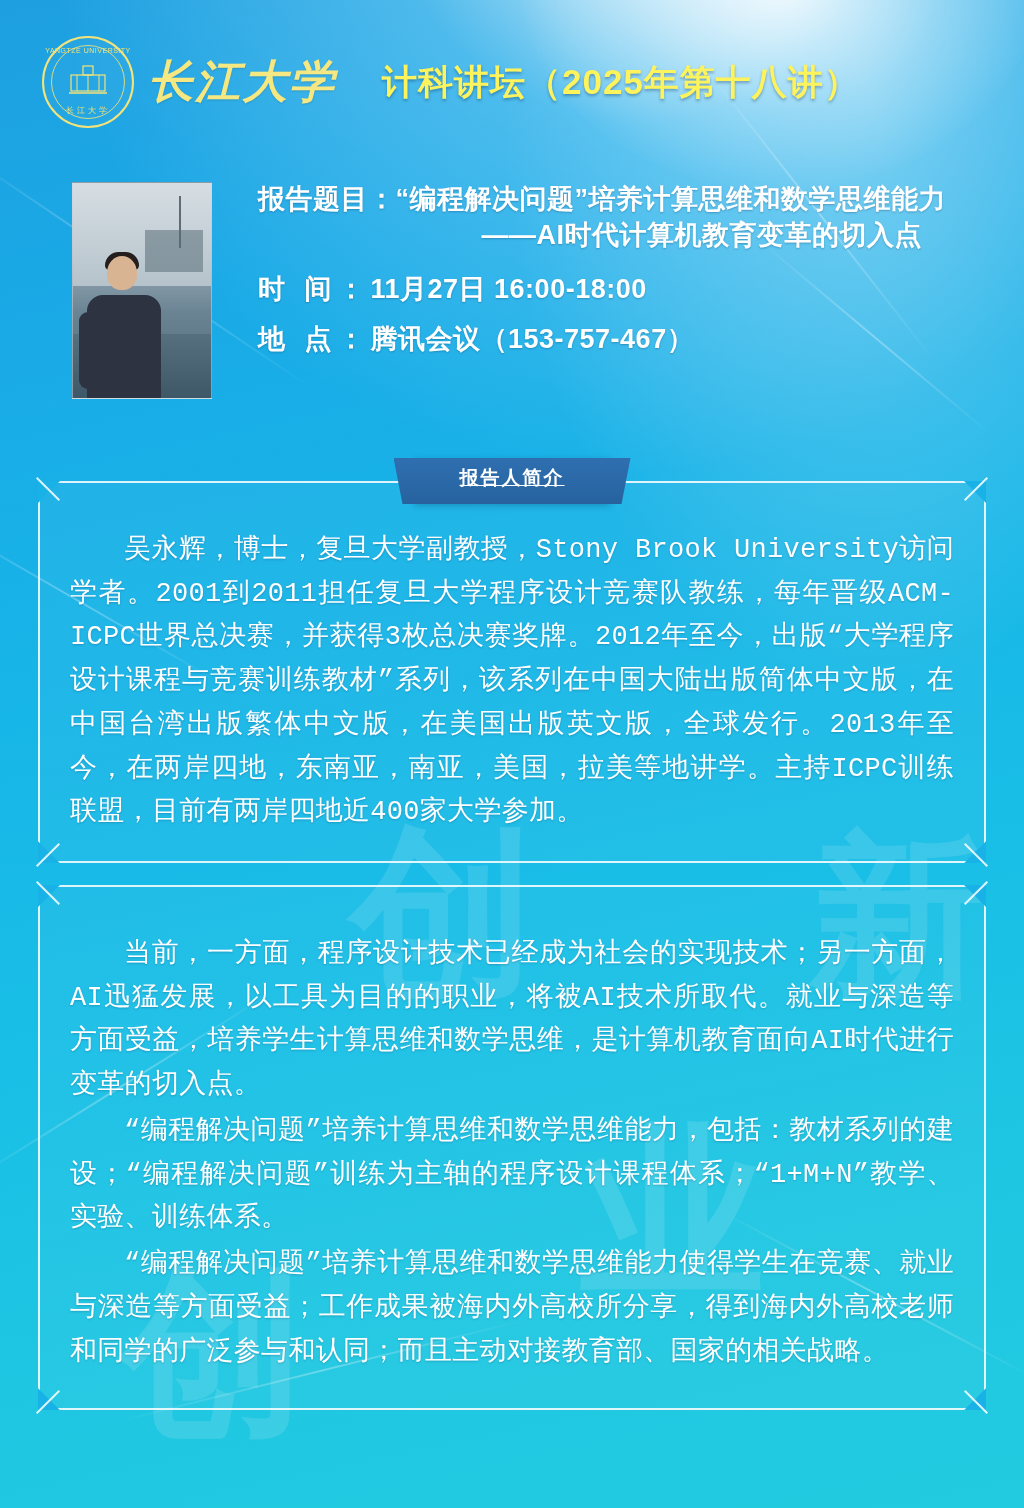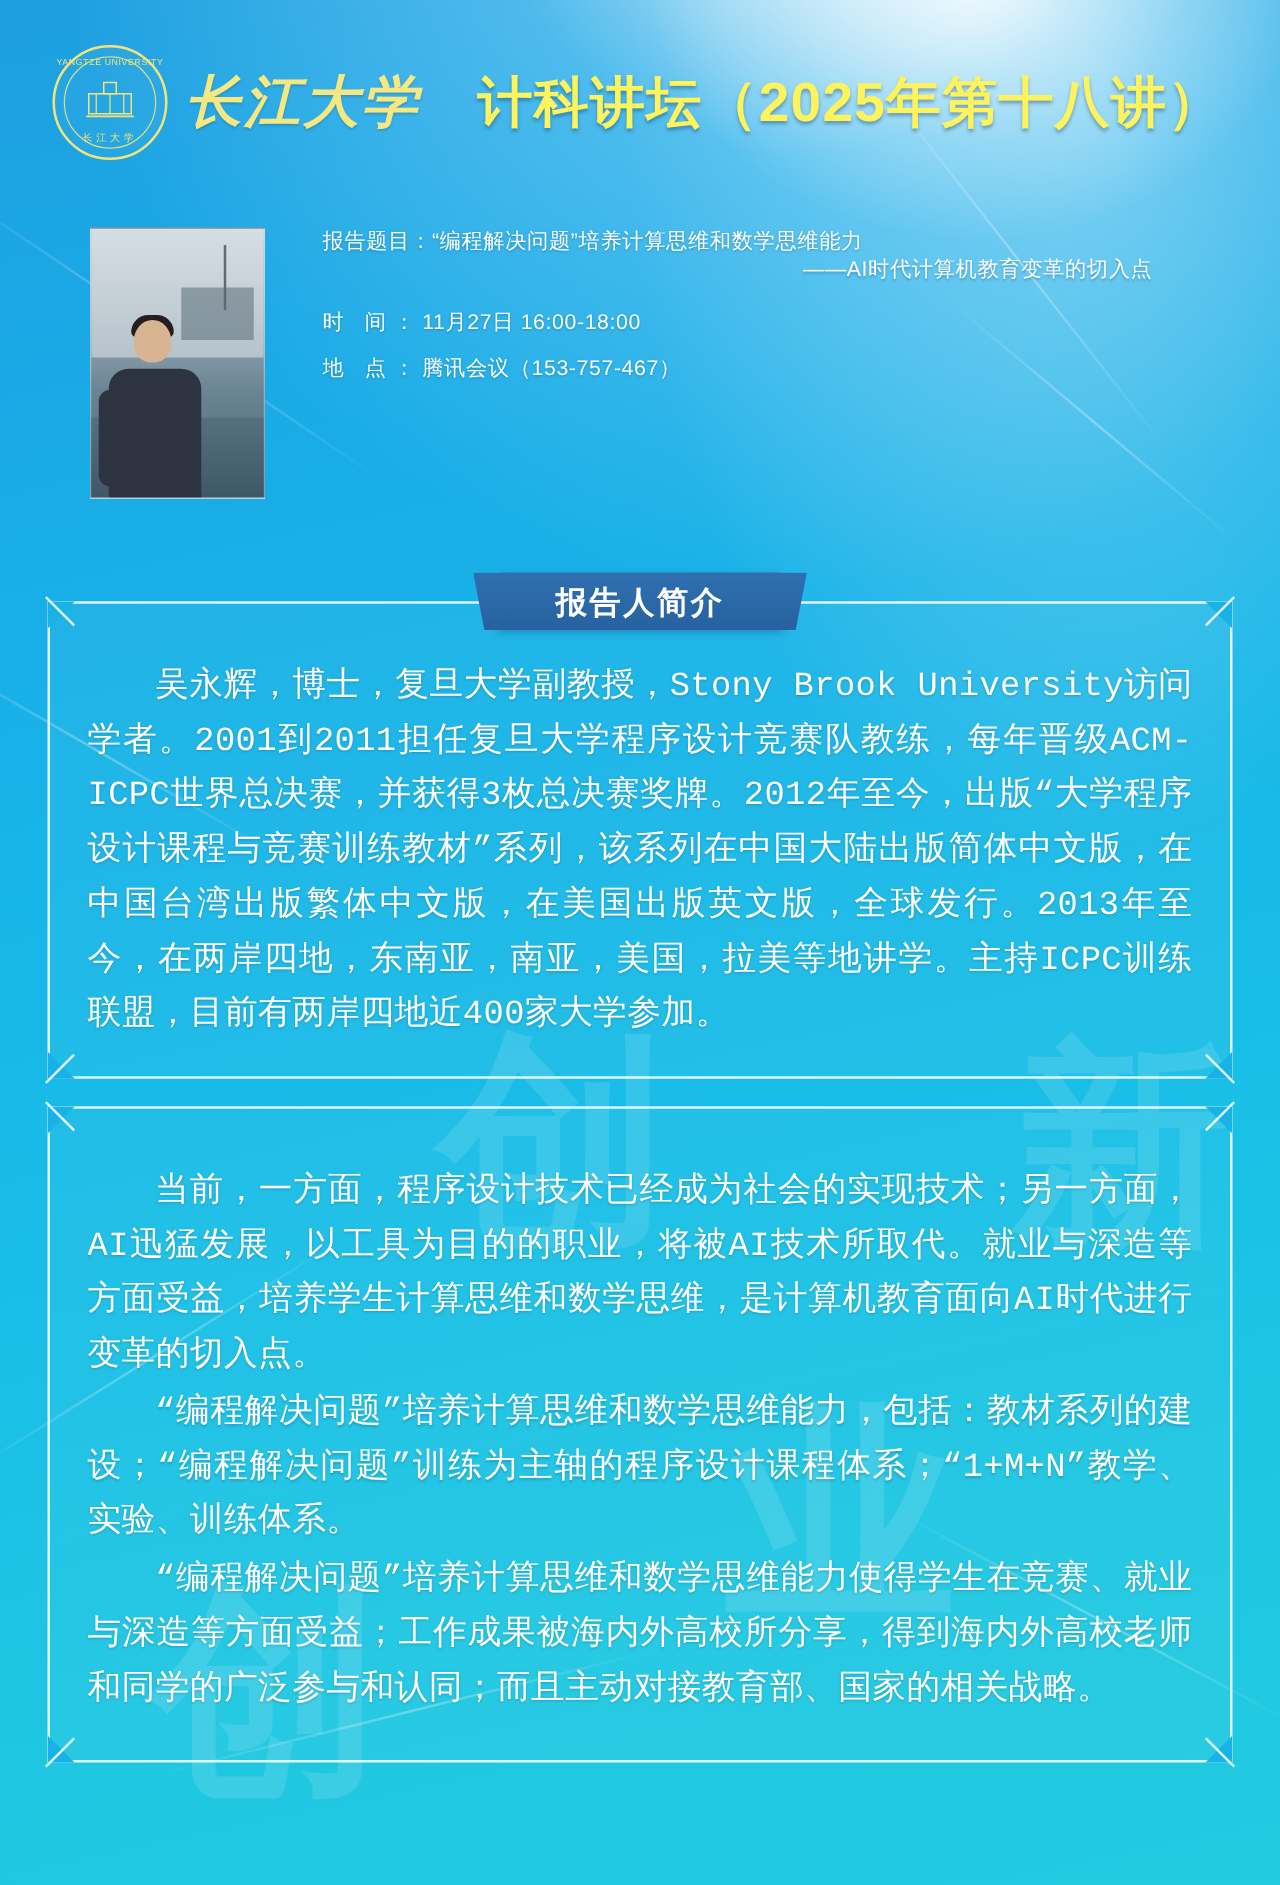--- a/index.html
+++ b/index.html
@@ -102,21 +102,21 @@
     font-weight: bold;
     font-style: italic;
     font-size: 45px;
     color: #f5e781;
     letter-spacing: 2px;
     white-space: nowrap;
     text-shadow: 0 1px 2px rgba(0,0,0,0.15);
   }
   .header-title {
     margin-left: 46px;
-    font-size: 44px;
+    font-size: 35px;
     font-weight: bold;
     color: #fdf35c;
     letter-spacing: 1px;
     white-space: nowrap;
     text-shadow: 0 2px 3px rgba(0,40,80,0.35);
   }
 
   
   .info {
     position: absolute;
@@ -143,22 +143,22 @@
   .portrait .person-hair { position:absolute; left:32px; top:32%; width:34px; height:18px; border-radius:18px 18px 6px 6px; background:#241f1d; }
   .portrait .person-body { position:absolute; left:14px; top:52%; width:74px; height:48%; border-radius:16px 16px 0 0; background:#2d3340; }
   .portrait .person-arm { position:absolute; left:6px; top:60%; width:18px; height:36%; border-radius:10px; background:#2d3340; }
 
   .info-text {
     margin-left: 46px;
     flex: 1 1 auto;
     color: #ffffff;
   }
   .info-line {
-    font-size: 17px;
-    font-weight: normal;
+    font-size: 27px;
+    font-weight: bold;
     line-height: 1.26;
     color: #ffffff;
     text-shadow: 0 1px 2px rgba(0,50,90,0.3);
     margin-bottom: 16px;
     letter-spacing: 0.5px;
   }
   .title-line1 { margin-bottom: 2px; }
   .title-line2 { text-align: right; margin-bottom: 20px; padding-right: 56px; }
   .label-sp { letter-spacing: 6px; }
 
@@ -172,26 +172,27 @@
     position: relative;
     height: 46px;
     display: flex;
     justify-content: center;
     z-index: 3;
   }
   .ribbon {
     position: relative;
     background: linear-gradient(180deg, #2f6fb0 0%, #27629f 100%);
     color: #ffffff;
-    font-size: 25px;
+    font-size: 19px;
     font-weight: bold;
     letter-spacing: 2px;
     padding: 7px 46px;
     border-radius: 3px;
     box-shadow: 0 2px 6px rgba(0,40,80,0.25);
+    text-decoration: underline;
   }
   .ribbon::before, .ribbon::after {
     content: "";
     position: absolute;
     top: 0;
     width: 30px;
     height: 100%;
     background: linear-gradient(180deg, #2f6fb0 0%, #27629f 100%);
   }
   .ribbon::before { left: -20px; clip-path: polygon(0 0, 100% 0, 100% 100%, 30% 100%); }

